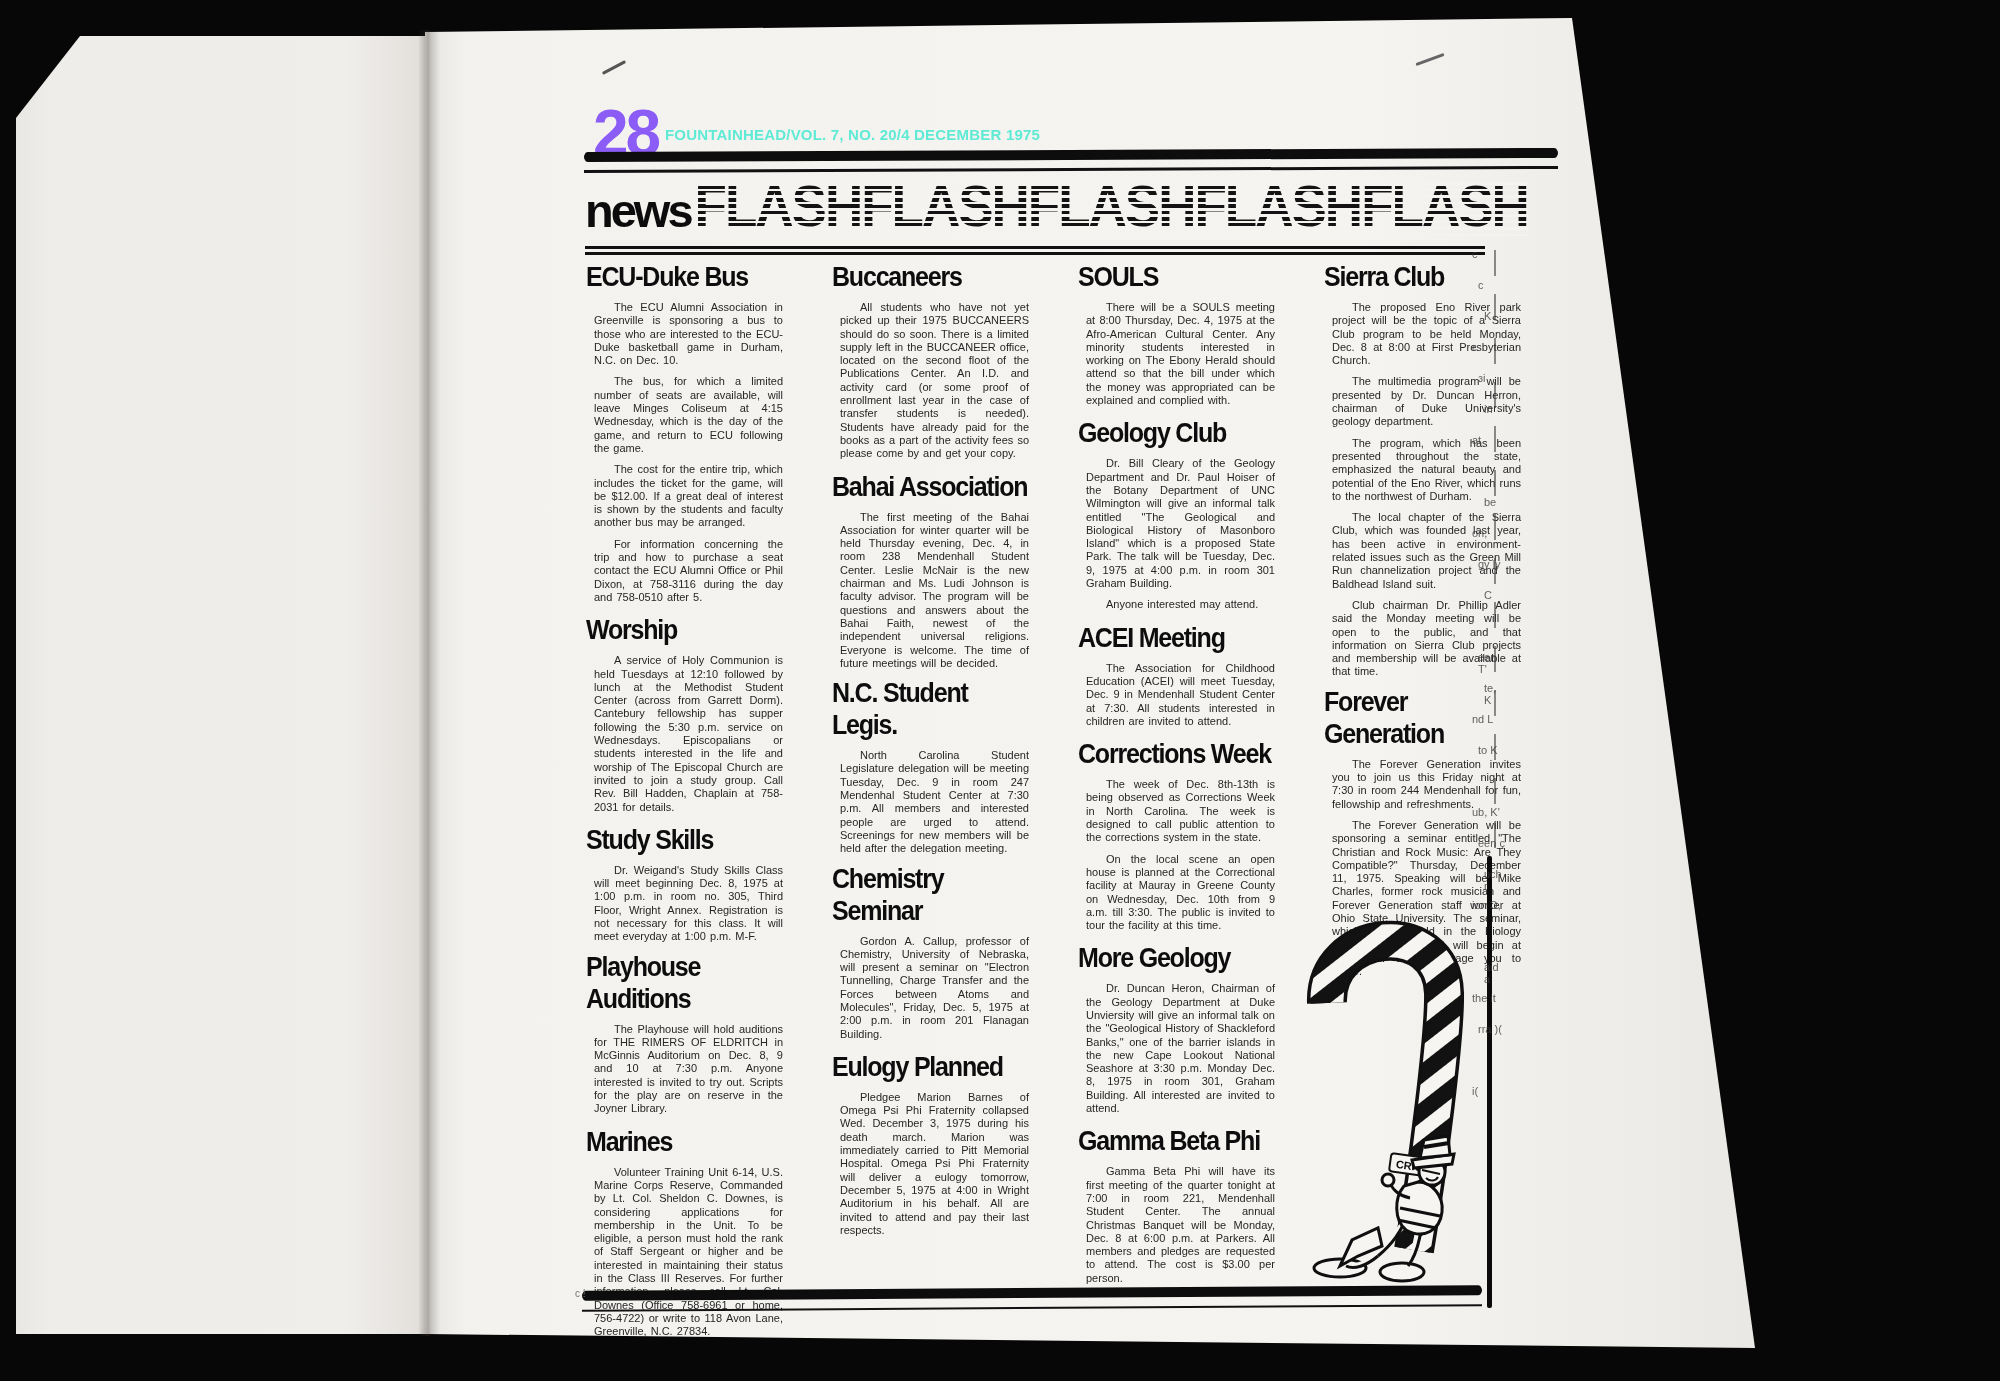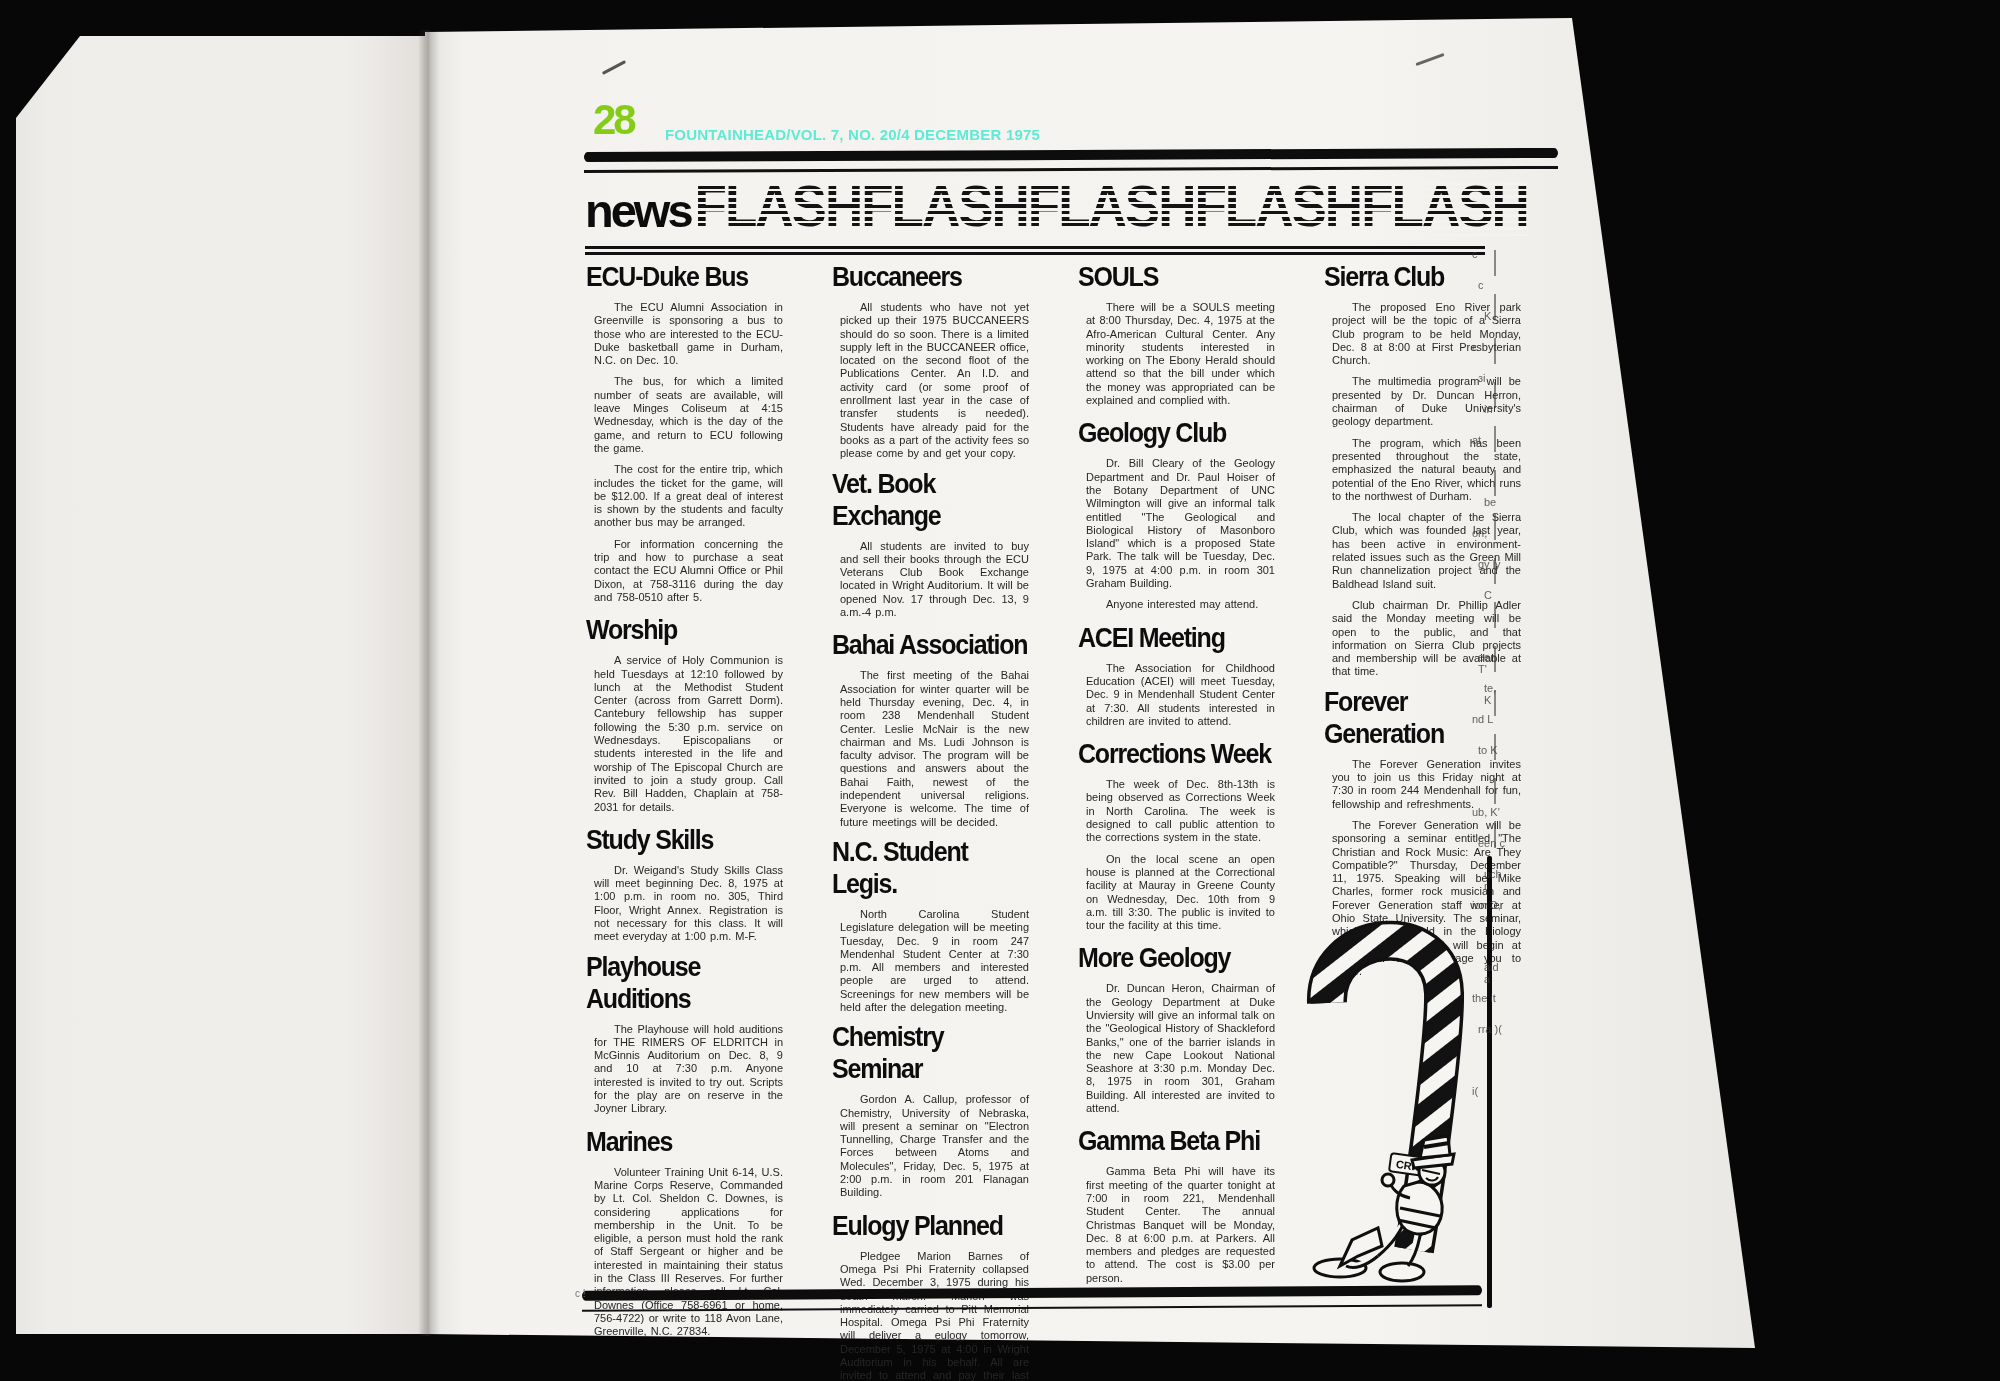--- a/index.html
+++ b/index.html
@@ -10,21 +10,21 @@
   .blank-page{position:absolute;left:16px;top:36px;width:424px;height:1298px;
       background:linear-gradient(90deg,#e9e7e4 0%,#efedea 8%,#f0eeeb 78%,#e2dfdb 96%,#cfccc7 100%);
       clip-path:polygon(0 82px,64px 0,100% 0,100% 100%,0 100%);}
   .main-page{position:absolute;left:425px;top:16px;width:1330px;height:1340px;
       background:linear-gradient(90deg,#e6e4e1 0%,#f3f2ef 3%,#f5f4f1 70%,#efedea 88%,#eae8e5 100%);
       clip-path:polygon(0 16px,1147px 2px,1330px 1332px,0 1318px);}
   .page-gap{position:absolute;left:418px;top:30px;width:22px;height:1306px;
       background:linear-gradient(90deg,rgba(0,0,0,0) 0%,rgba(60,55,50,.35) 45%,rgba(0,0,0,.15) 60%,rgba(0,0,0,0) 100%);}
   
   .content{position:absolute;inset:0;z-index:5;color:#161616;}
-  .page-number{position:absolute;left:593px;top:96px;font-size:42px;font-weight:900;letter-spacing:-3px;color:#84cc16;}
+  .page-number{position:absolute;left:593px;top:96px;font-size:64px;font-weight:900;letter-spacing:-3px;color:#8b5cf6;}
   .masthead{position:absolute;left:665px;top:126px;font-size:15px;font-weight:700;letter-spacing:.2px;color:#5eead4;}
   .rule-thick{position:absolute;background:#0d0d0d;border-radius:4px;}
   .rule-thick.wavy{box-shadow:0 2px 0 -1px #0d0d0d,0 -2px 0 -1px #0d0d0d;}
   .rule-thin{position:absolute;background:#111;}
   .banner{position:absolute;left:585px;top:178px;width:910px;height:62px;white-space:nowrap;}
   .banner .news{font-size:47px;font-weight:900;letter-spacing:-3px;vertical-align:baseline;color:#0c0c0c;}
   .banner .flash-wrap{position:relative;display:inline-block;margin-left:4px;}
   .banner .flash{font-size:53px;font-weight:800;letter-spacing:-2px;color:#131313;
       display:inline-block;transform:scaleY(1.08);transform-origin:bottom;}
   .banner .flash-wrap::after{content:"";position:absolute;inset:0;pointer-events:none;
@@ -97,24 +97,20 @@
         </div>
         <div class="article">
           <h2>Marines</h2>
           <p>Volunteer Training Unit 6-14, U.S. Marine Corps Reserve, Commanded by Lt. Col. Sheldon C. Downes, is considering applications for membership in the Unit. To be eligible, a person must hold the rank of Staff Sergeant or higher and be interested in maintaining their status in the Class III Reserves. For further information, please call Lt. Col. Downes (Office 758-6961 or home, 756-4722) or write to 118 Avon Lane, Greenville, N.C. 27834.</p>
         </div>
       </div>
       <div class="col">
         <div class="article">
           <h2>Buccaneers</h2>
           <p>All students who have not yet picked up their 1975 BUCCANEERS should do so soon. There is a limited supply left in the BUCCANEER office, located on the second floot of the Publications Center. An I.D. and activity card (or some proof of enrollment last year in the case of transfer students is needed). Students have already paid for the books as a part of the activity fees so please come by and get your copy.</p>
-        </div>
-        <div class="article">
-          <h2>Vet. Book Exchange</h2>
-          <p>All students are invited to buy and sell their books through the ECU Veterans Club Book Exchange located in Wright Auditorium. It will be opened Nov. 17 through Dec. 13, 9 a.m.-4 p.m.</p>
         </div>
         <div class="article">
           <h2>Bahai Association</h2>
           <p>The first meeting of the Bahai Association for winter quarter will be held Thursday evening, Dec. 4, in room 238 Mendenhall Student Center. Leslie McNair is the new chairman and Ms. Ludi Johnson is faculty advisor. The program will be questions and answers about the Bahai Faith, newest of the independent universal religions. Everyone is welcome. The time of future meetings will be decided.</p>
         </div>
         <div class="article">
           <h2>N.C. Student Legis.</h2>
           <p>North Carolina Student Legislature delegation will be meeting Tuesday, Dec. 9 in room 247 Mendenhal Student Center at 7:30 p.m. All members and interested people are urged to attend. Screenings for new members will be held after the delegation meeting.</p>
         </div>
         <div class="article">

